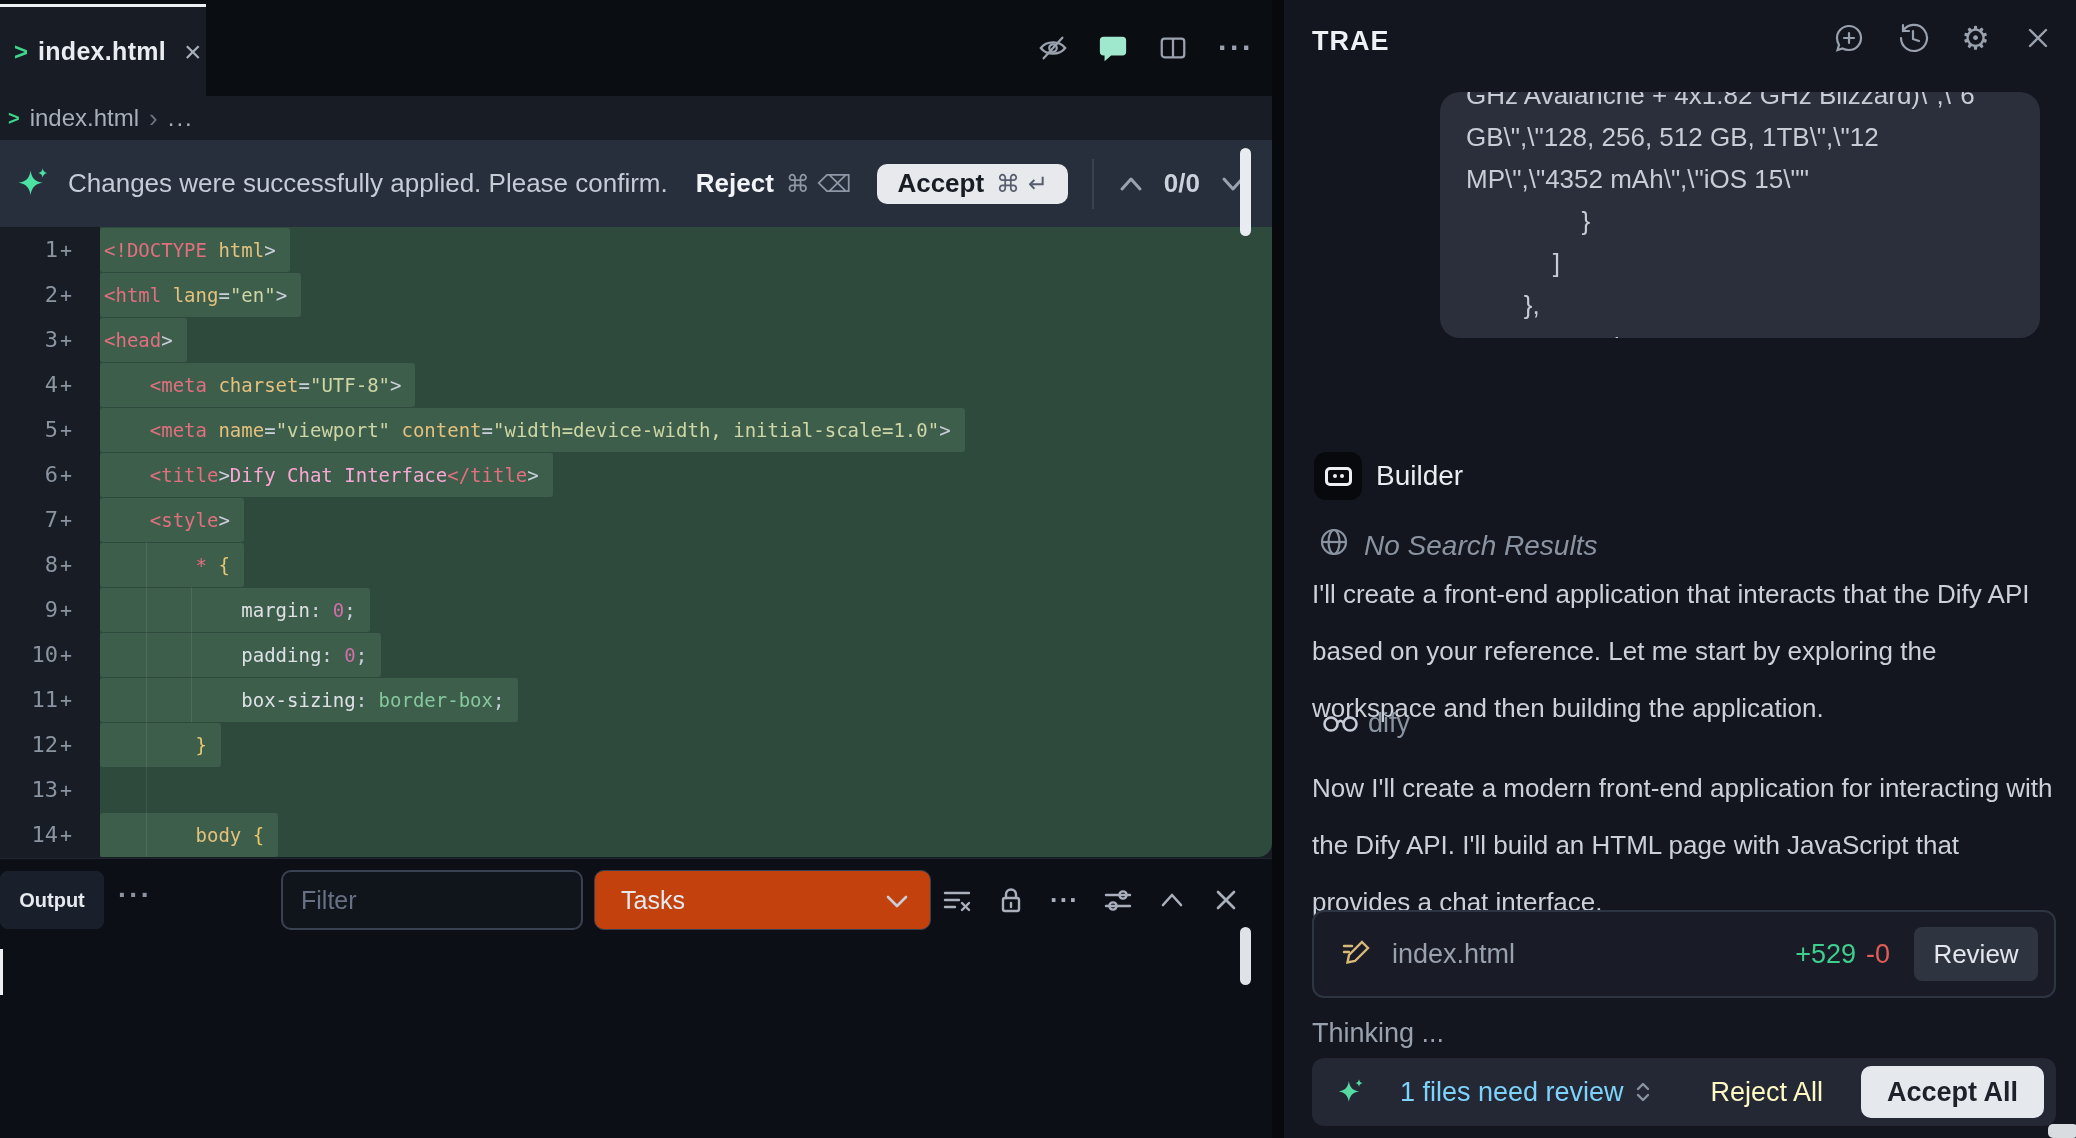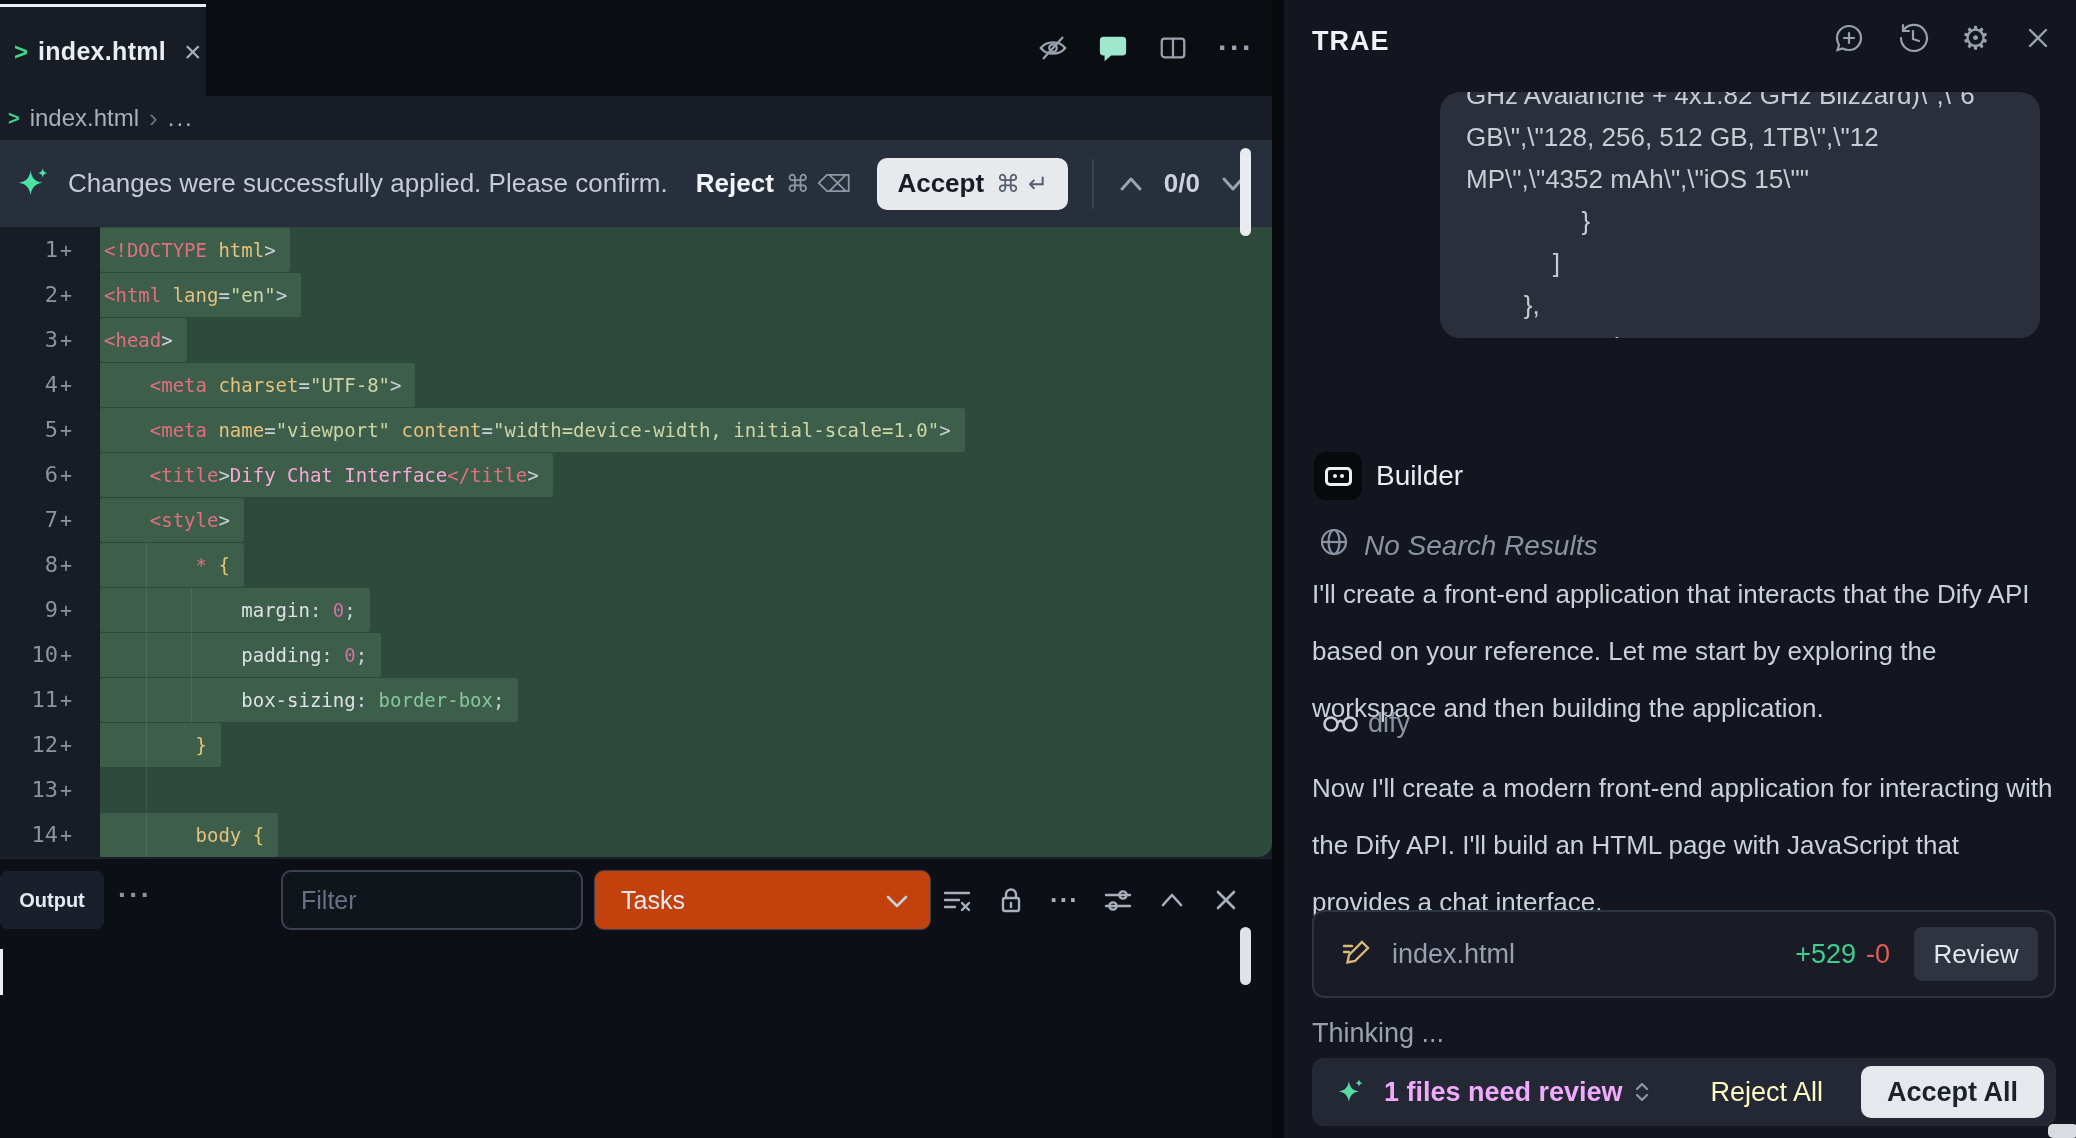--- a/index.html
+++ b/index.html
@@ -21,21 +21,21 @@
   .bc-file{color:#a8afba}
   .bc-sep{color:#6b7280;font-size:26px}
   .bc-more{color:#a8afba;letter-spacing:2px}
 
   .notif{position:absolute;left:0;top:140px;width:1272px;height:87px;background:#272e3c;display:flex;align-items:center;padding:0 26px 0 16px}
   .notif-msg{color:#c6ccd6;font-size:26px;margin-left:18px}
   .notif-right{margin-left:auto;display:flex;align-items:center}
   .reject{display:flex;align-items:center;gap:12px;cursor:pointer}
   .reject-label{color:#f2f4f7;font-size:26px;font-weight:700}
   .keys{color:#8e97a6;font-size:24px;font-family:"DejaVu Sans",sans-serif}
-  .accept-btn{display:flex;align-items:center;gap:12px;background:#e7e9ed;border:none;border-radius:10px;height:52px;padding:0 20px;margin-left:26px;cursor:pointer}
+  .accept-btn{display:flex;align-items:center;gap:12px;background:#e7e9ed;border:none;border-radius:10px;height:40px;padding:0 20px;margin-left:26px;cursor:pointer}
   .accept-label{color:#181c24;font-size:26px;font-weight:700}
   .accept-btn .keys{color:#565e6d}
   .vdiv{width:2px;height:50px;background:#3a4252;margin:0 24px}
   .navgrp{display:flex;align-items:center;gap:20px}
   .counter{color:#ccd2dc;font-size:26px;font-weight:700}
 
   .editor{position:absolute;left:0;top:227px;width:1272px;height:631px;background:#171c25}
   .ed-row{display:flex;height:45px}
   .gutter{width:100px;display:flex;justify-content:flex-end;align-items:center;padding-right:28px;font-family:"DejaVu Sans Mono",monospace}
   .gnum{color:#8b94a1;font-size:22px}
@@ -92,21 +92,21 @@
   .filecard{position:absolute;left:28px;top:910px;width:744px;height:88px;border:2px solid #2e3542;background:#191c26;border-radius:12px;display:flex;align-items:center;padding:0 16px 0 26px}
   .fc-name{color:#99a1ae;font-size:27px;margin-left:20px}
   .fc-right{margin-left:auto;display:flex;align-items:center}
   .fc-add{color:#3ecf8e;font-size:27px}
   .fc-del{color:#e25d57;font-size:27px;margin-left:10px;margin-right:24px}
   .review-btn{width:124px;height:54px;background:#2e3440;border:none;border-radius:8px;color:#e3e6ec;font-size:26px;cursor:pointer;font-family:"Liberation Sans",sans-serif}
 
   .thinking{position:absolute;left:28px;top:1018px;color:#99a1ae;font-size:27px}
 
   .reviewbar{position:absolute;left:28px;top:1058px;width:744px;height:68px;background:#232834;border-radius:12px;display:flex;align-items:center;padding:0 12px 0 24px}
-  .rb-label{color:#f0abfc;font-size:27px;font-weight:700;margin-left:18px}
+  .rb-label{color:#7dd3fc;font-size:27px;font-weight:400;margin-left:34px}
   .rb-updown{margin-left:10px;cursor:pointer}
   .rb-right{margin-left:auto;display:flex;align-items:center}
   .rb-reject{color:#fef9c3;font-size:27px;margin-right:38px;cursor:pointer}
   .acceptall-btn{height:52px;border:none;border-radius:10px;background:#e5e8ec;color:#1d212a;font-size:27px;font-weight:600;padding:0 26px;cursor:pointer;font-family:"Liberation Sans",sans-serif}
 
   .corner{position:absolute;left:764px;top:1124px;width:30px;height:14px;background:#d9dce1;border-radius:5px}
 </style>
 </head>
 <body>
 

